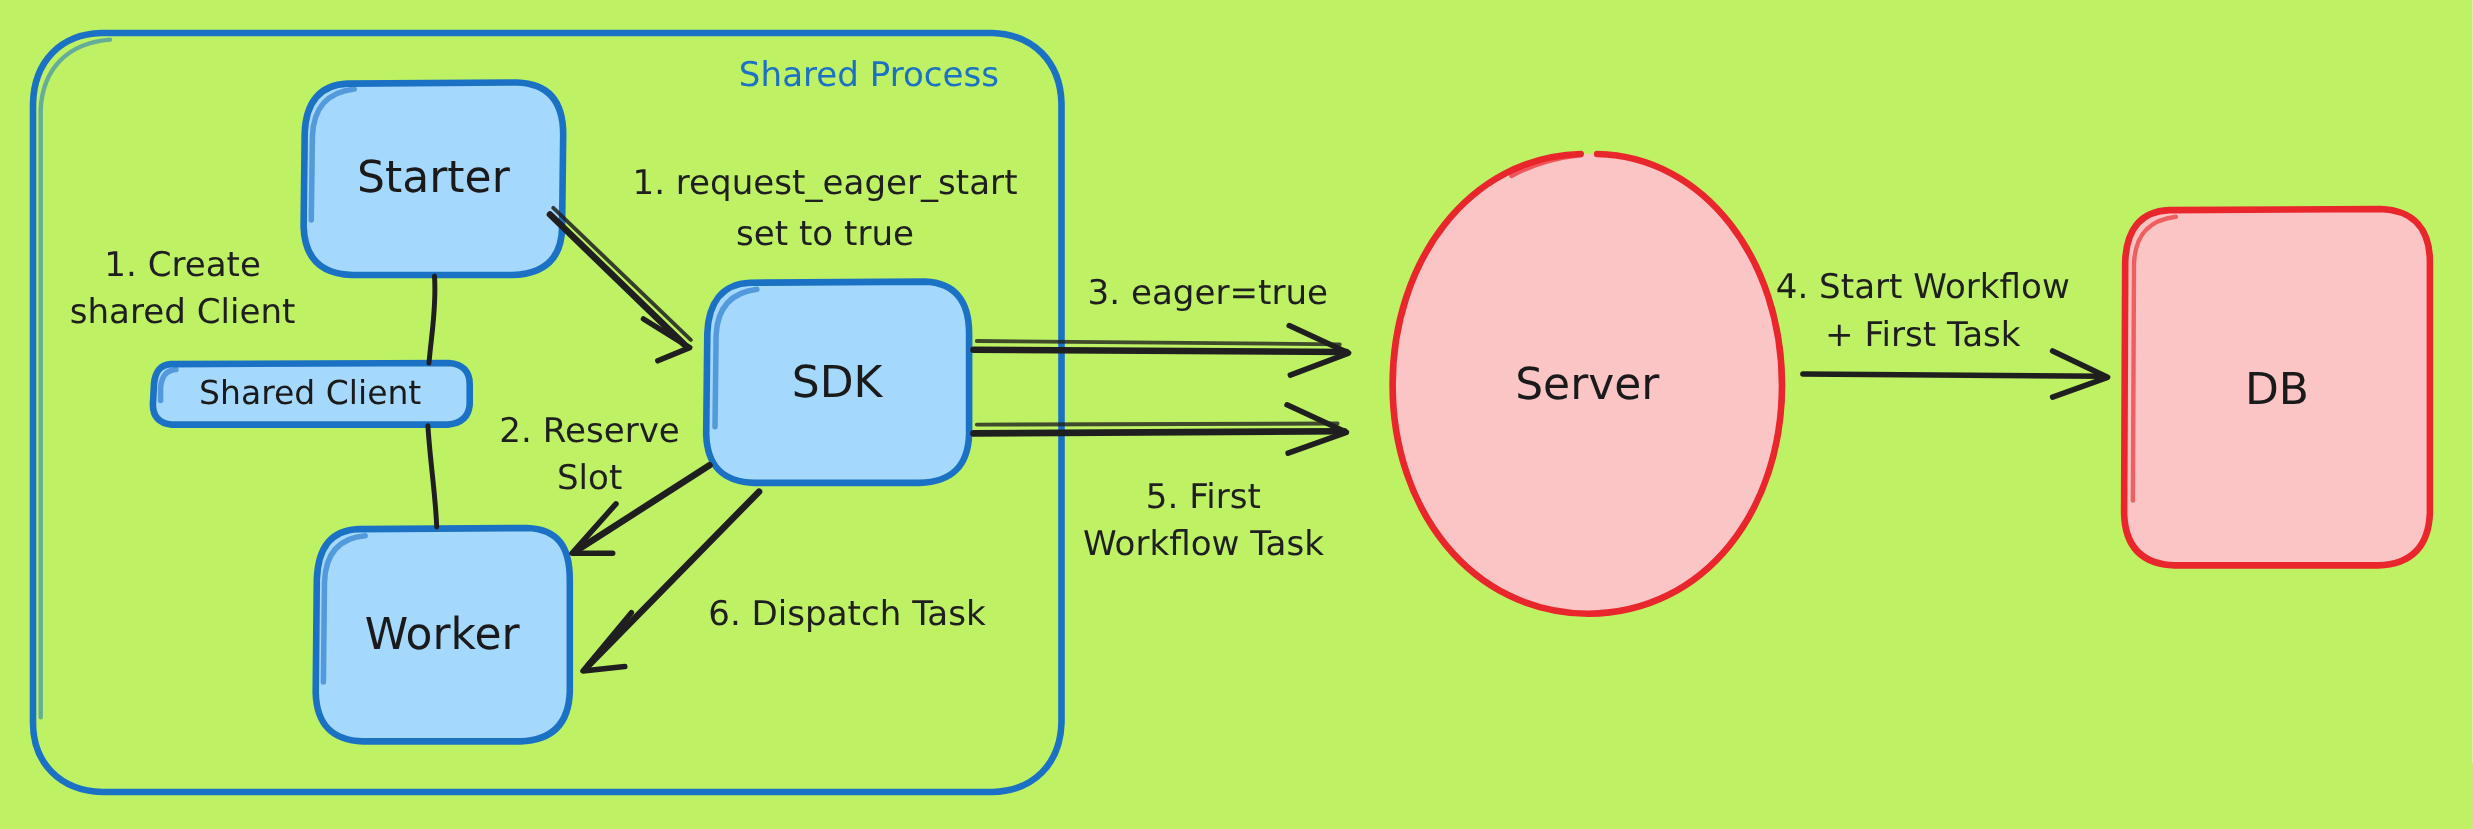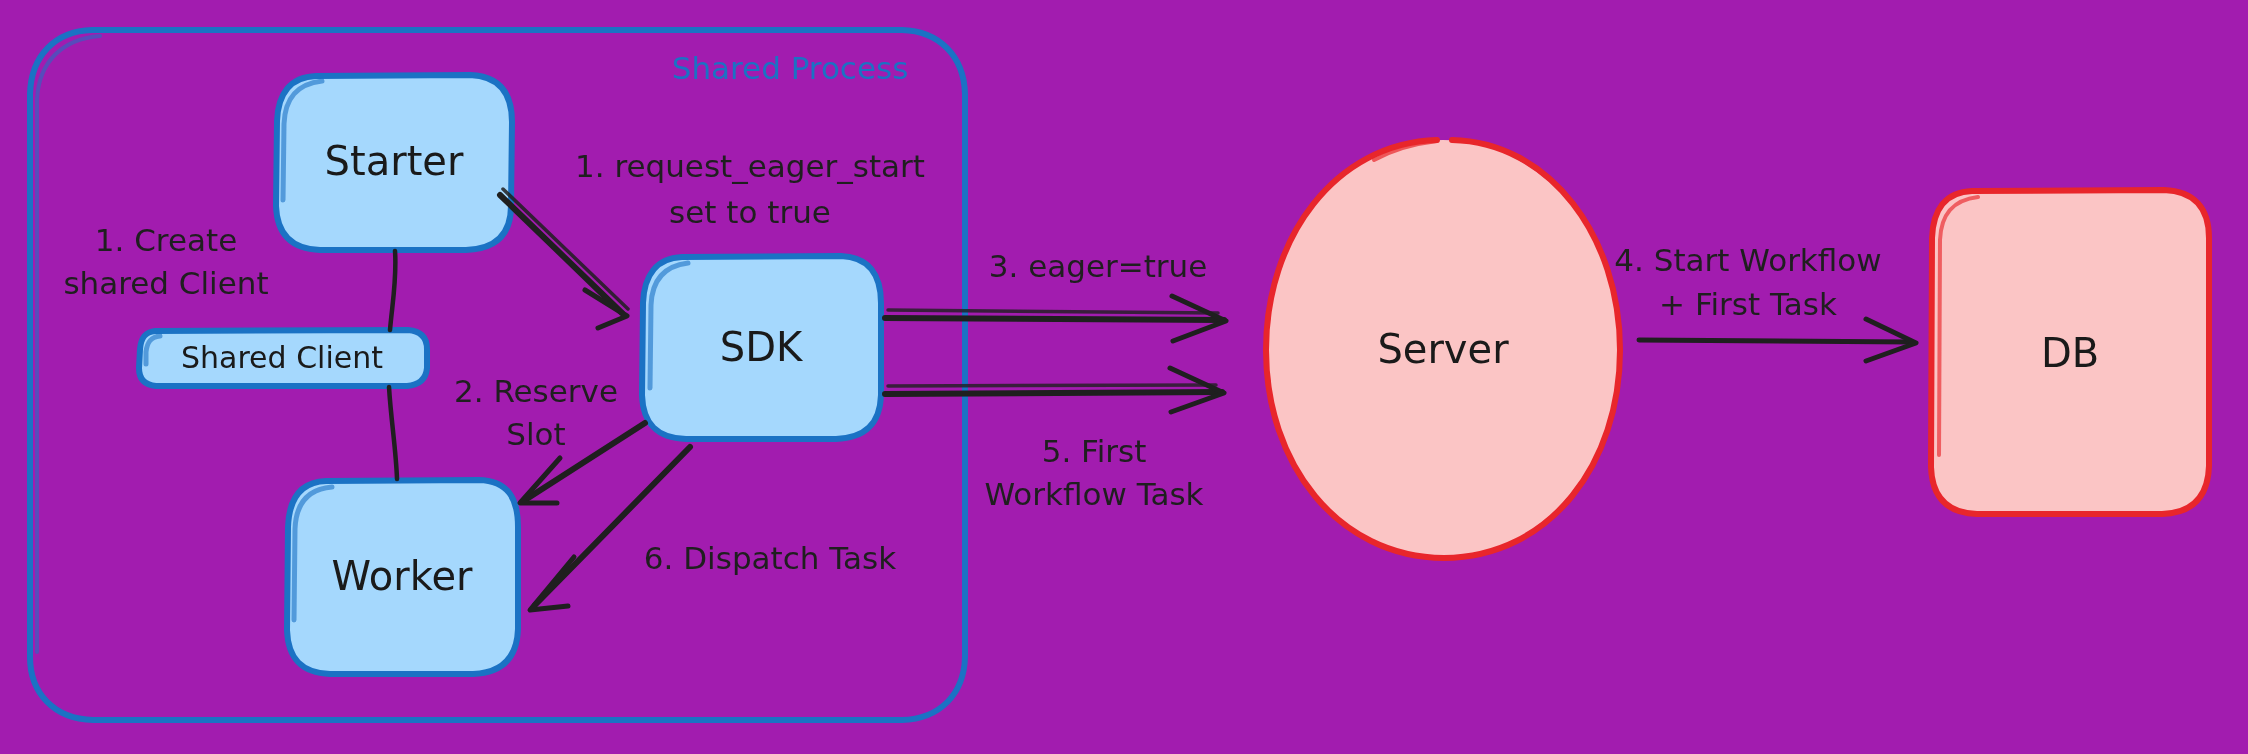--- a/index.html
+++ b/index.html
@@ -10,21 +10,21 @@
   body {
     width: 2248px;
     height: 754px;
     font-family: "DejaVu Sans", sans-serif;
     overflow: hidden;
   }
   #stage {
     position: relative;
     width: 2248px;
     height: 754px;
-    background: #a21caf;
+    background: #bef264;
   }
   svg.diagram {
     position: absolute;
     inset: 0;
     width: 2248px;
     height: 754px;
     display: block;
   }
   .node-label,
   .edge-label,

